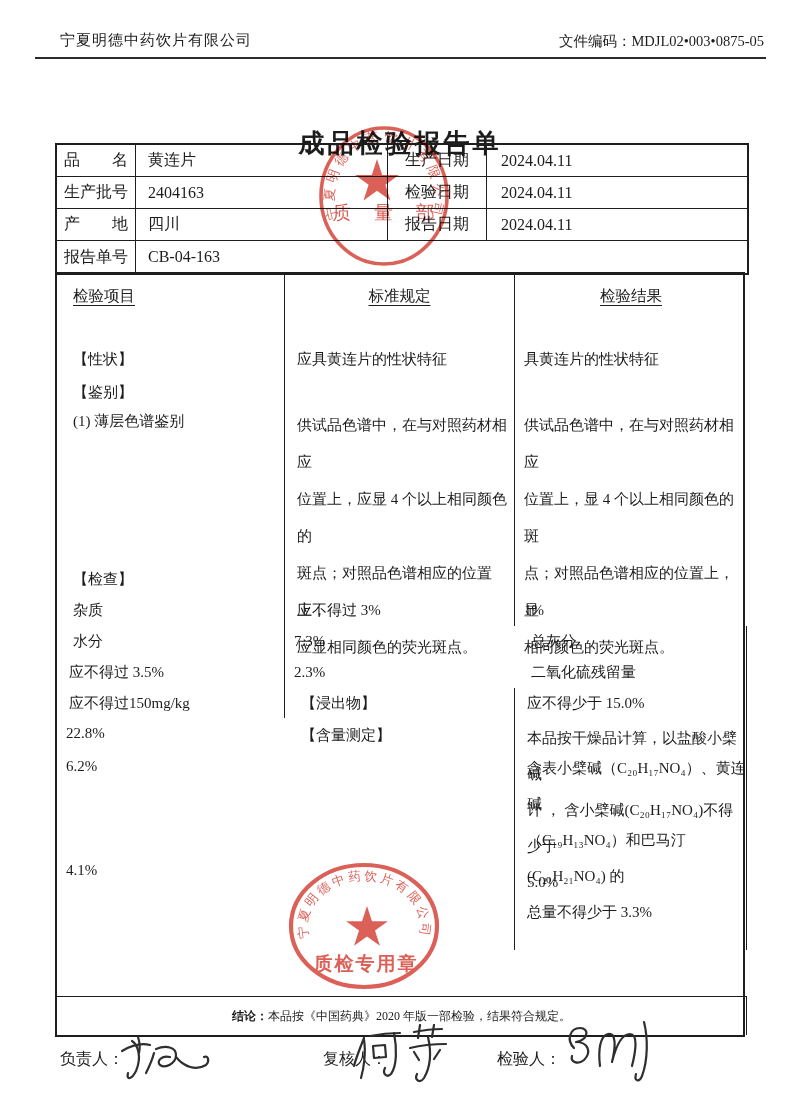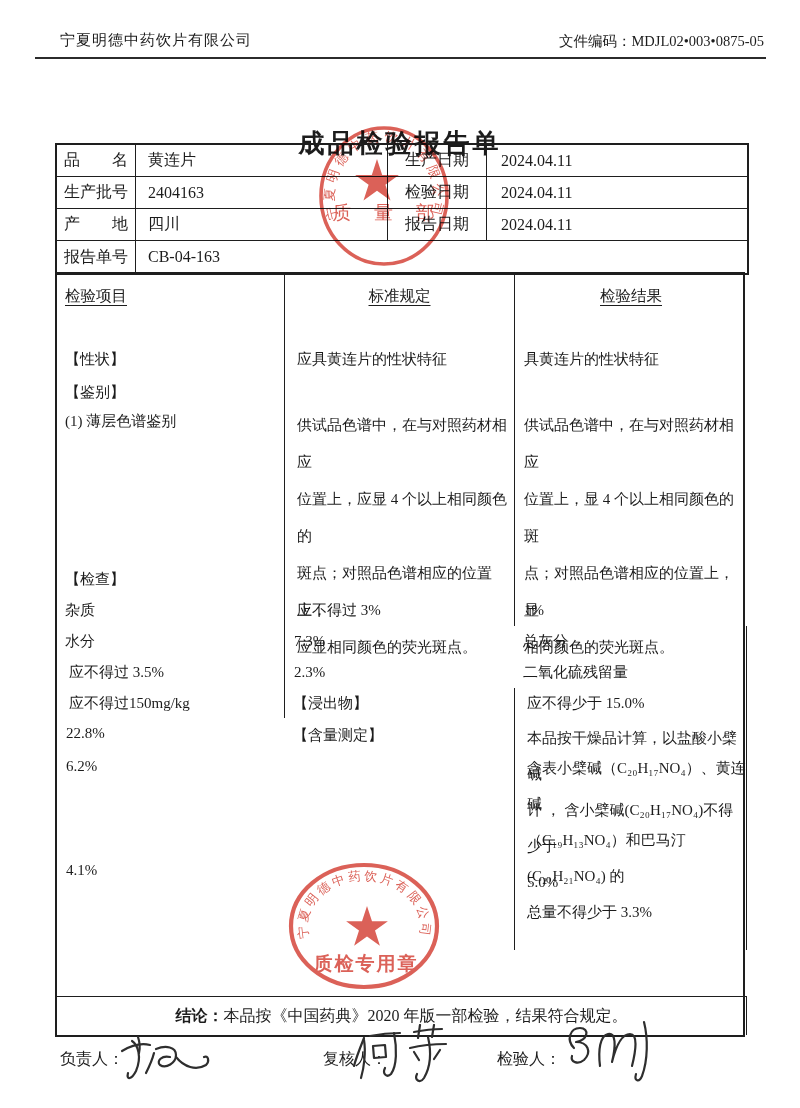--- a/index.html
+++ b/index.html
@@ -26,31 +26,31 @@
   .info .last{border-bottom:none;}
   .info .span3{grid-column:2 / 5;border-right:none;}
   
   .main{position:absolute;left:55px;top:272px;width:690px;height:765px;
         border:2px solid #1e1e1e;display:grid;box-sizing:border-box;
         grid-template-columns:228px 230px 232px;
         grid-template-rows:44px 22px 38px 28px 152px 6px 31px 31px 31px 31px 30px 30px 106px 96px 1fr 39px;
         font-size:15px;}
   .main > div{border-right:1.5px solid #1e1e1e;overflow:visible;}
   .main > div.c3{border-right:none;}
-  .cellL{padding-left:8px;}
+  .cellL{padding-left:16px;}
   .cellM{padding-left:12px;}
   .cellR{padding-left:9px;}
   .mid{display:flex;align-items:center;}
   .para{white-space:pre-line;line-height:37px;padding-top:1px;}
   .para36{white-space:pre-line;line-height:36px;padding-top:2px;}
   .thead{display:flex;align-items:center;font-size:15.5px;}
   .thead span{text-decoration:underline;text-underline-offset:4px;}
   .thead.cent{justify-content:center;}
   .concl{grid-column:1 / 4;border-top:1.5px solid #1e1e1e;border-right:none;
-         display:flex;align-items:center;justify-content:center;font-size:16px;}
+         display:flex;align-items:center;justify-content:center;font-size:12px;}
   .concl b{font-weight:bold;}
   
   .sigrow{position:absolute;top:1049px;font-size:16px;}
   .sig-svg{position:absolute;}
   .sig-svg path{fill:none;stroke:#2e2e2e;stroke-width:2.2;stroke-linecap:round;stroke-linejoin:round;}
   
   .stamp{position:absolute;mix-blend-mode:multiply;opacity:0.85;}
 </style>
 </head>
 <body>

